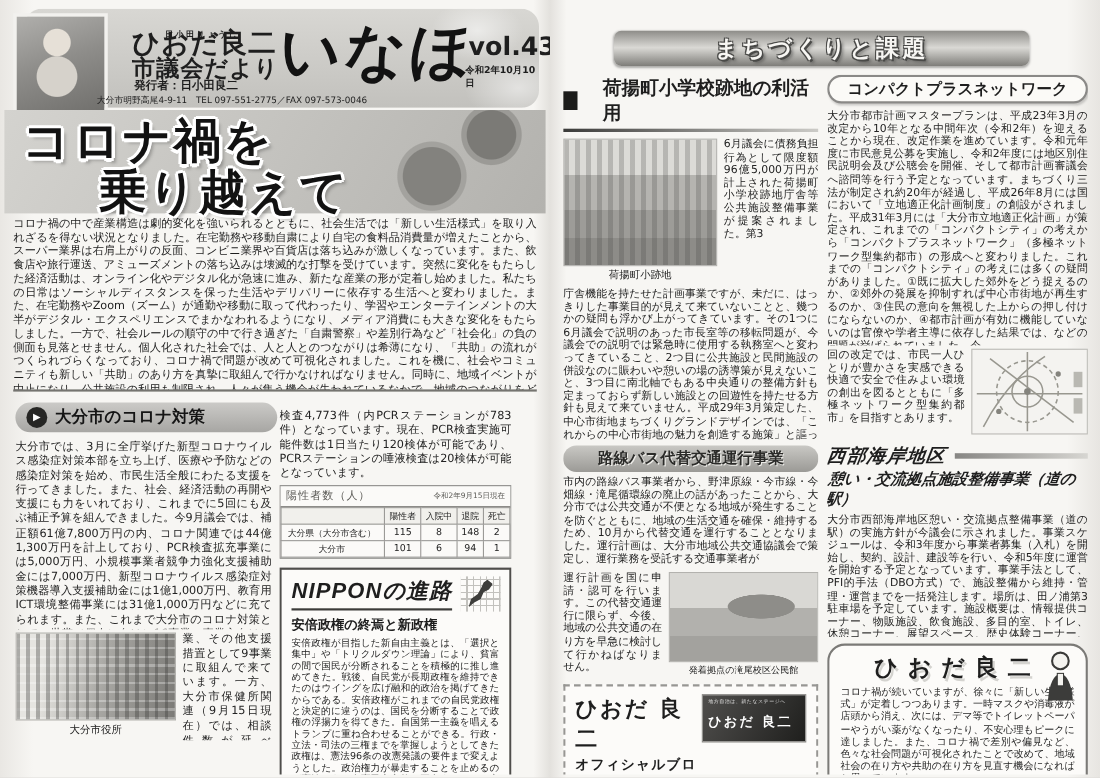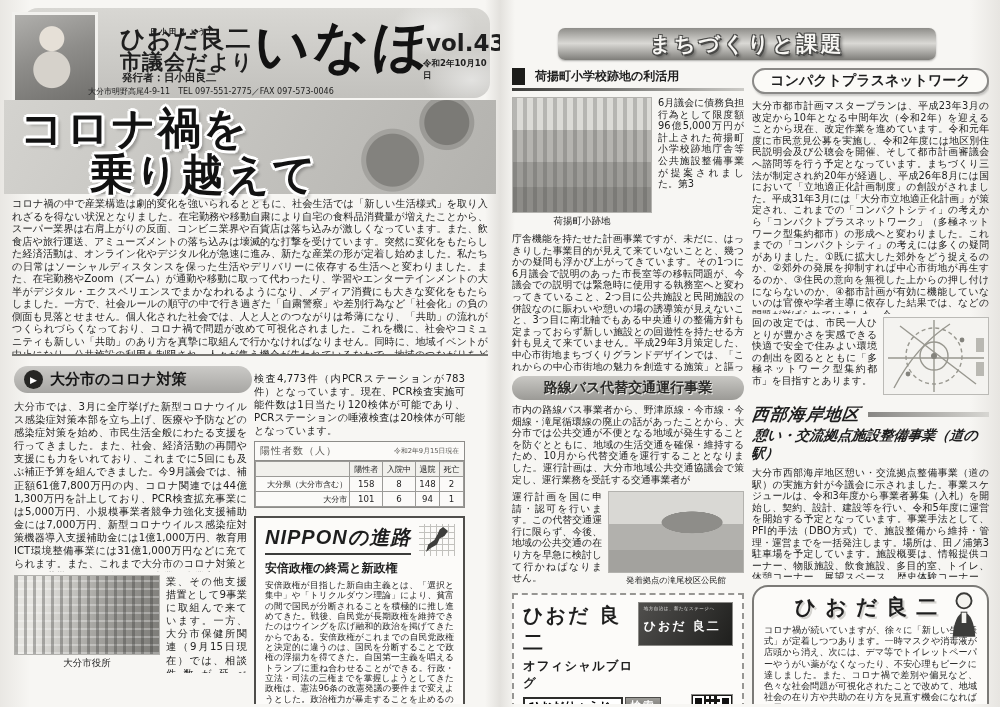--- a/index.html
+++ b/index.html
@@ -54,38 +54,38 @@
 .narrow{flex:1;overflow:hidden;height:98px}
 .colR{position:absolute;left:254px;top:372px;width:211px;height:332px;overflow:hidden}
 .colR .p2{height:66px;overflow:hidden}
 .tbl{margin-top:3px;border:1px solid #8d8c89;background:#fbfaf8}
 .tbl-title{display:flex;justify-content:space-between;align-items:center;padding:2px 5px;border-bottom:1px solid #8d8c89;color:#5a5955}
 .tt{font-size:10px;letter-spacing:1px}
 .td{font-size:6.8px}
 table{width:100%;border-collapse:collapse;font-size:8.6px}
 th,td{border:1px solid #9b9a97;text-align:center;padding:1.5px 2px;font-weight:normal}
 th{font-size:8px;background:#f1f0ec}
-td.name{font-size:8px;text-align:right;padding-left:0}
+td.name{font-size:8px;text-align:center;padding-left:0}
 .nippon{margin-top:8px;border:2px solid #4f4e4b;background:#fcfbf9;padding:6px 9px;height:196px;overflow:hidden;position:relative}
 .nip-title{display:inline-block;font-family:Liberation Sans, sans-serif;font-style:italic;font-weight:bold;font-size:20px;letter-spacing:1px;border-bottom:2px solid #3c3c3a;padding-bottom:2px}
 .japan{position:absolute;right:8px;top:6px;width:36px;height:32px;
  background:repeating-linear-gradient(0deg,transparent 0 5px,#c2c1bd 5px 6px),repeating-linear-gradient(90deg,transparent 0 5px,#c2c1bd 5px 6px)}
 .japan::after{content:"";position:absolute;left:7px;top:3px;width:22px;height:25px;background:#3d3d3b;
  clip-path:polygon(78% 0,100% 16%,84% 36%,62% 46%,50% 70%,22% 84%,0 100%,10% 70%,38% 52%,52% 30%,62% 10%)}
 .nip-sub{font-weight:900;font-size:12px;margin:5px 0 3px}
 .nippon .body{font-size:8.7px;line-height:10.35px}
 
 .rbanner{position:absolute;left:58px;top:28px;width:378px;height:32px;border-radius:7px;display:flex;align-items:center;justify-content:center;
  background:linear-gradient(180deg,#8e8d89,#dad9d5 48%,#7e7d79);box-shadow:0 1px 2px rgba(0,0,0,.3)}
 .rbanner span{font-size:21px;font-weight:900;letter-spacing:3px;color:#f7f6f3;
  text-shadow:1.5px 1.5px 0 #4a4a48,-1px -1px 0 #4a4a48,1px -1px 0 #4a4a48,-1px 1px 0 #4a4a48,3px 3px 3px rgba(0,0,0,.4)}
 .rcolL{position:absolute;left:12px;top:68px;width:232px;height:636px;overflow:hidden}
 .rcolR{position:absolute;left:252px;top:68px;width:237px;height:636px;overflow:hidden}
 .rbody{font-size:9.85px;line-height:11.6px;text-align:justify;color:#222}
-.h-niage{display:flex;align-items:center;gap:10px;font-size:12px;font-weight:900}
+.h-niage{display:flex;align-items:center;gap:23px;font-size:17px;font-weight:900}
 .sq{width:13px;height:17px;background:#1c1c1a;flex:0 0 auto}
 .h-underline{height:3px;margin:3px 0 6px;background:linear-gradient(90deg,#3b3b39,#cccbc7)}
 .ph-niage{width:140px;height:116px;
  background:repeating-linear-gradient(90deg,rgba(70,70,68,.25) 0 4px,transparent 4px 10px),
  linear-gradient(180deg,#dcdbd7 0 28%,#b5b4b0 28% 56%,#9d9c98 56% 78%,#8d8c88 78%)}
 .niage-intro{flex:1;overflow:hidden;height:131px}
 .pfull{margin-top:5px;height:138px;overflow:hidden}
 .h-bus{margin-top:5px;height:24px;border-radius:12px;display:flex;align-items:center;justify-content:center;font-size:14px;font-weight:900;color:#2b2b29;
  background:linear-gradient(180deg,#c9c8c4,#9b9a96);text-shadow:1px 1px 0 #ecebe7}
 .bus-intro{margin-top:4px;height:84px;overflow:hidden}
@@ -177,21 +177,21 @@
               <th></th>
               <th>陽性者</th>
               <th>入院中</th>
               <th>退院</th>
               <th>死亡</th>
             </tr>
           </thead>
           <tbody>
             <tr>
               <td class="name">大分県（大分市含む）</td>
-              <td>158</td>
+              <td>115</td>
               <td>8</td>
               <td>148</td>
               <td>2</td>
             </tr>
             <tr>
               <td class="name">大分市</td>
               <td>101</td>
               <td>6</td>
               <td>94</td>
               <td>1</td>

